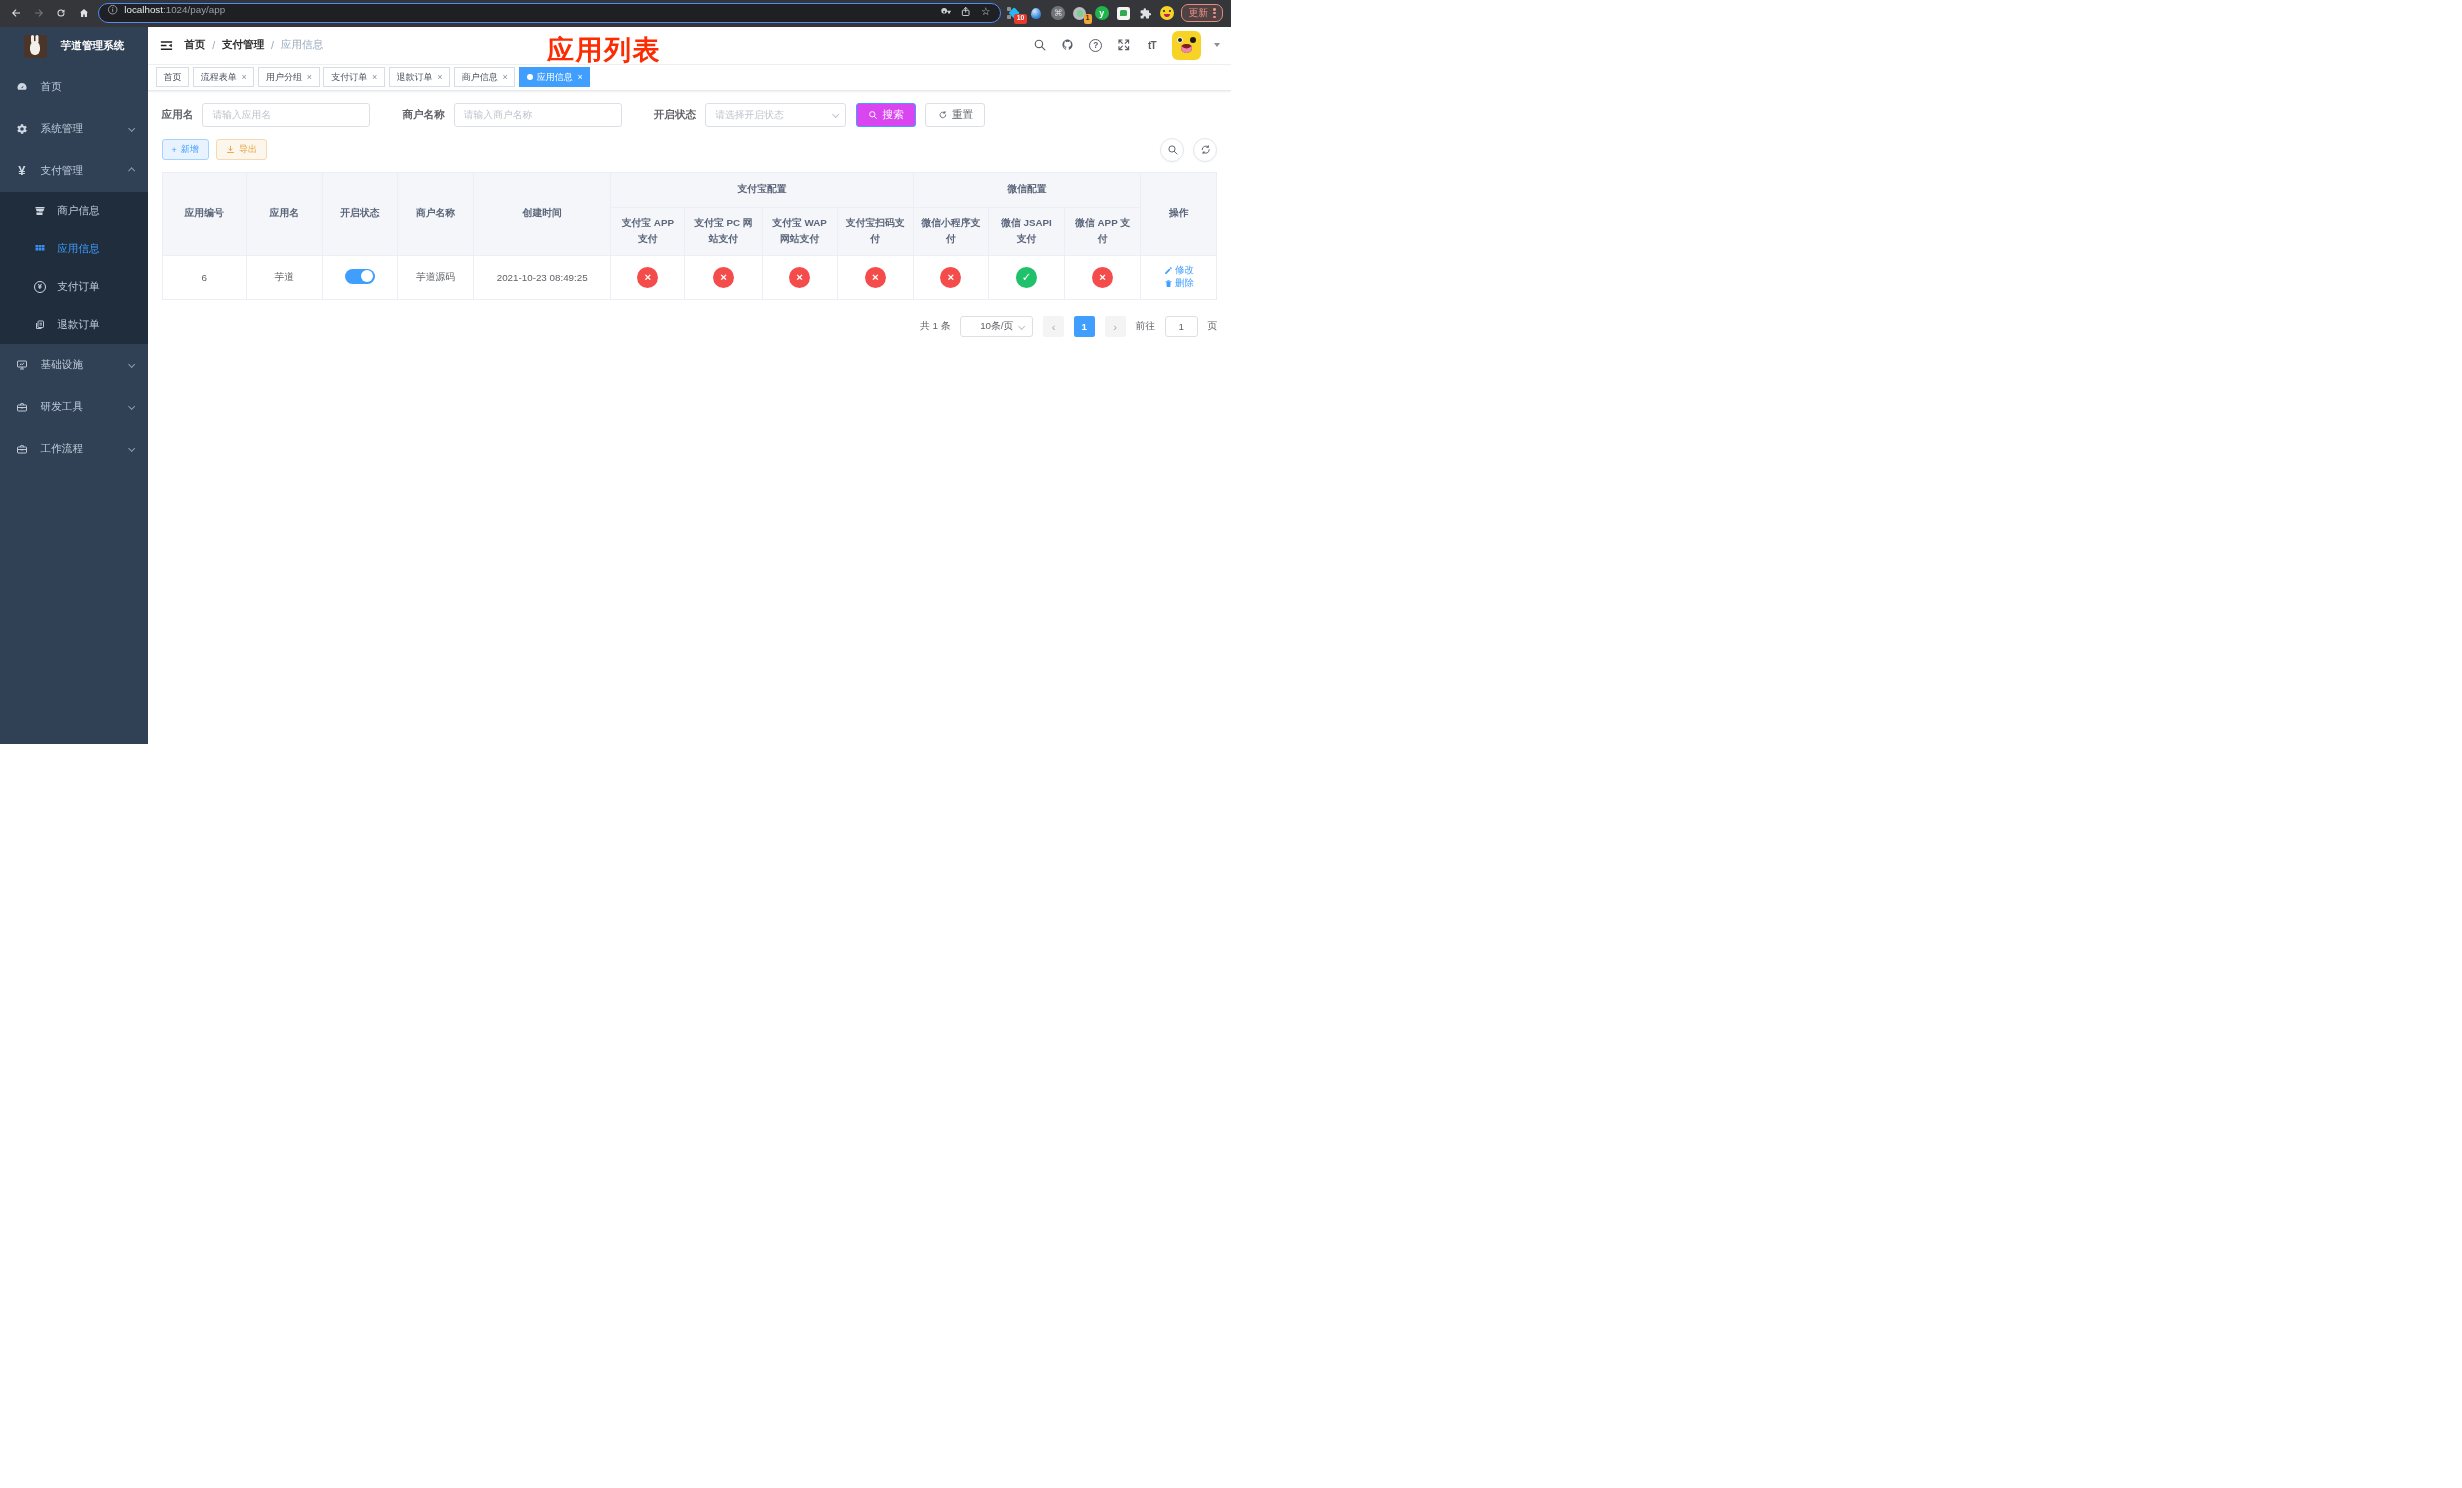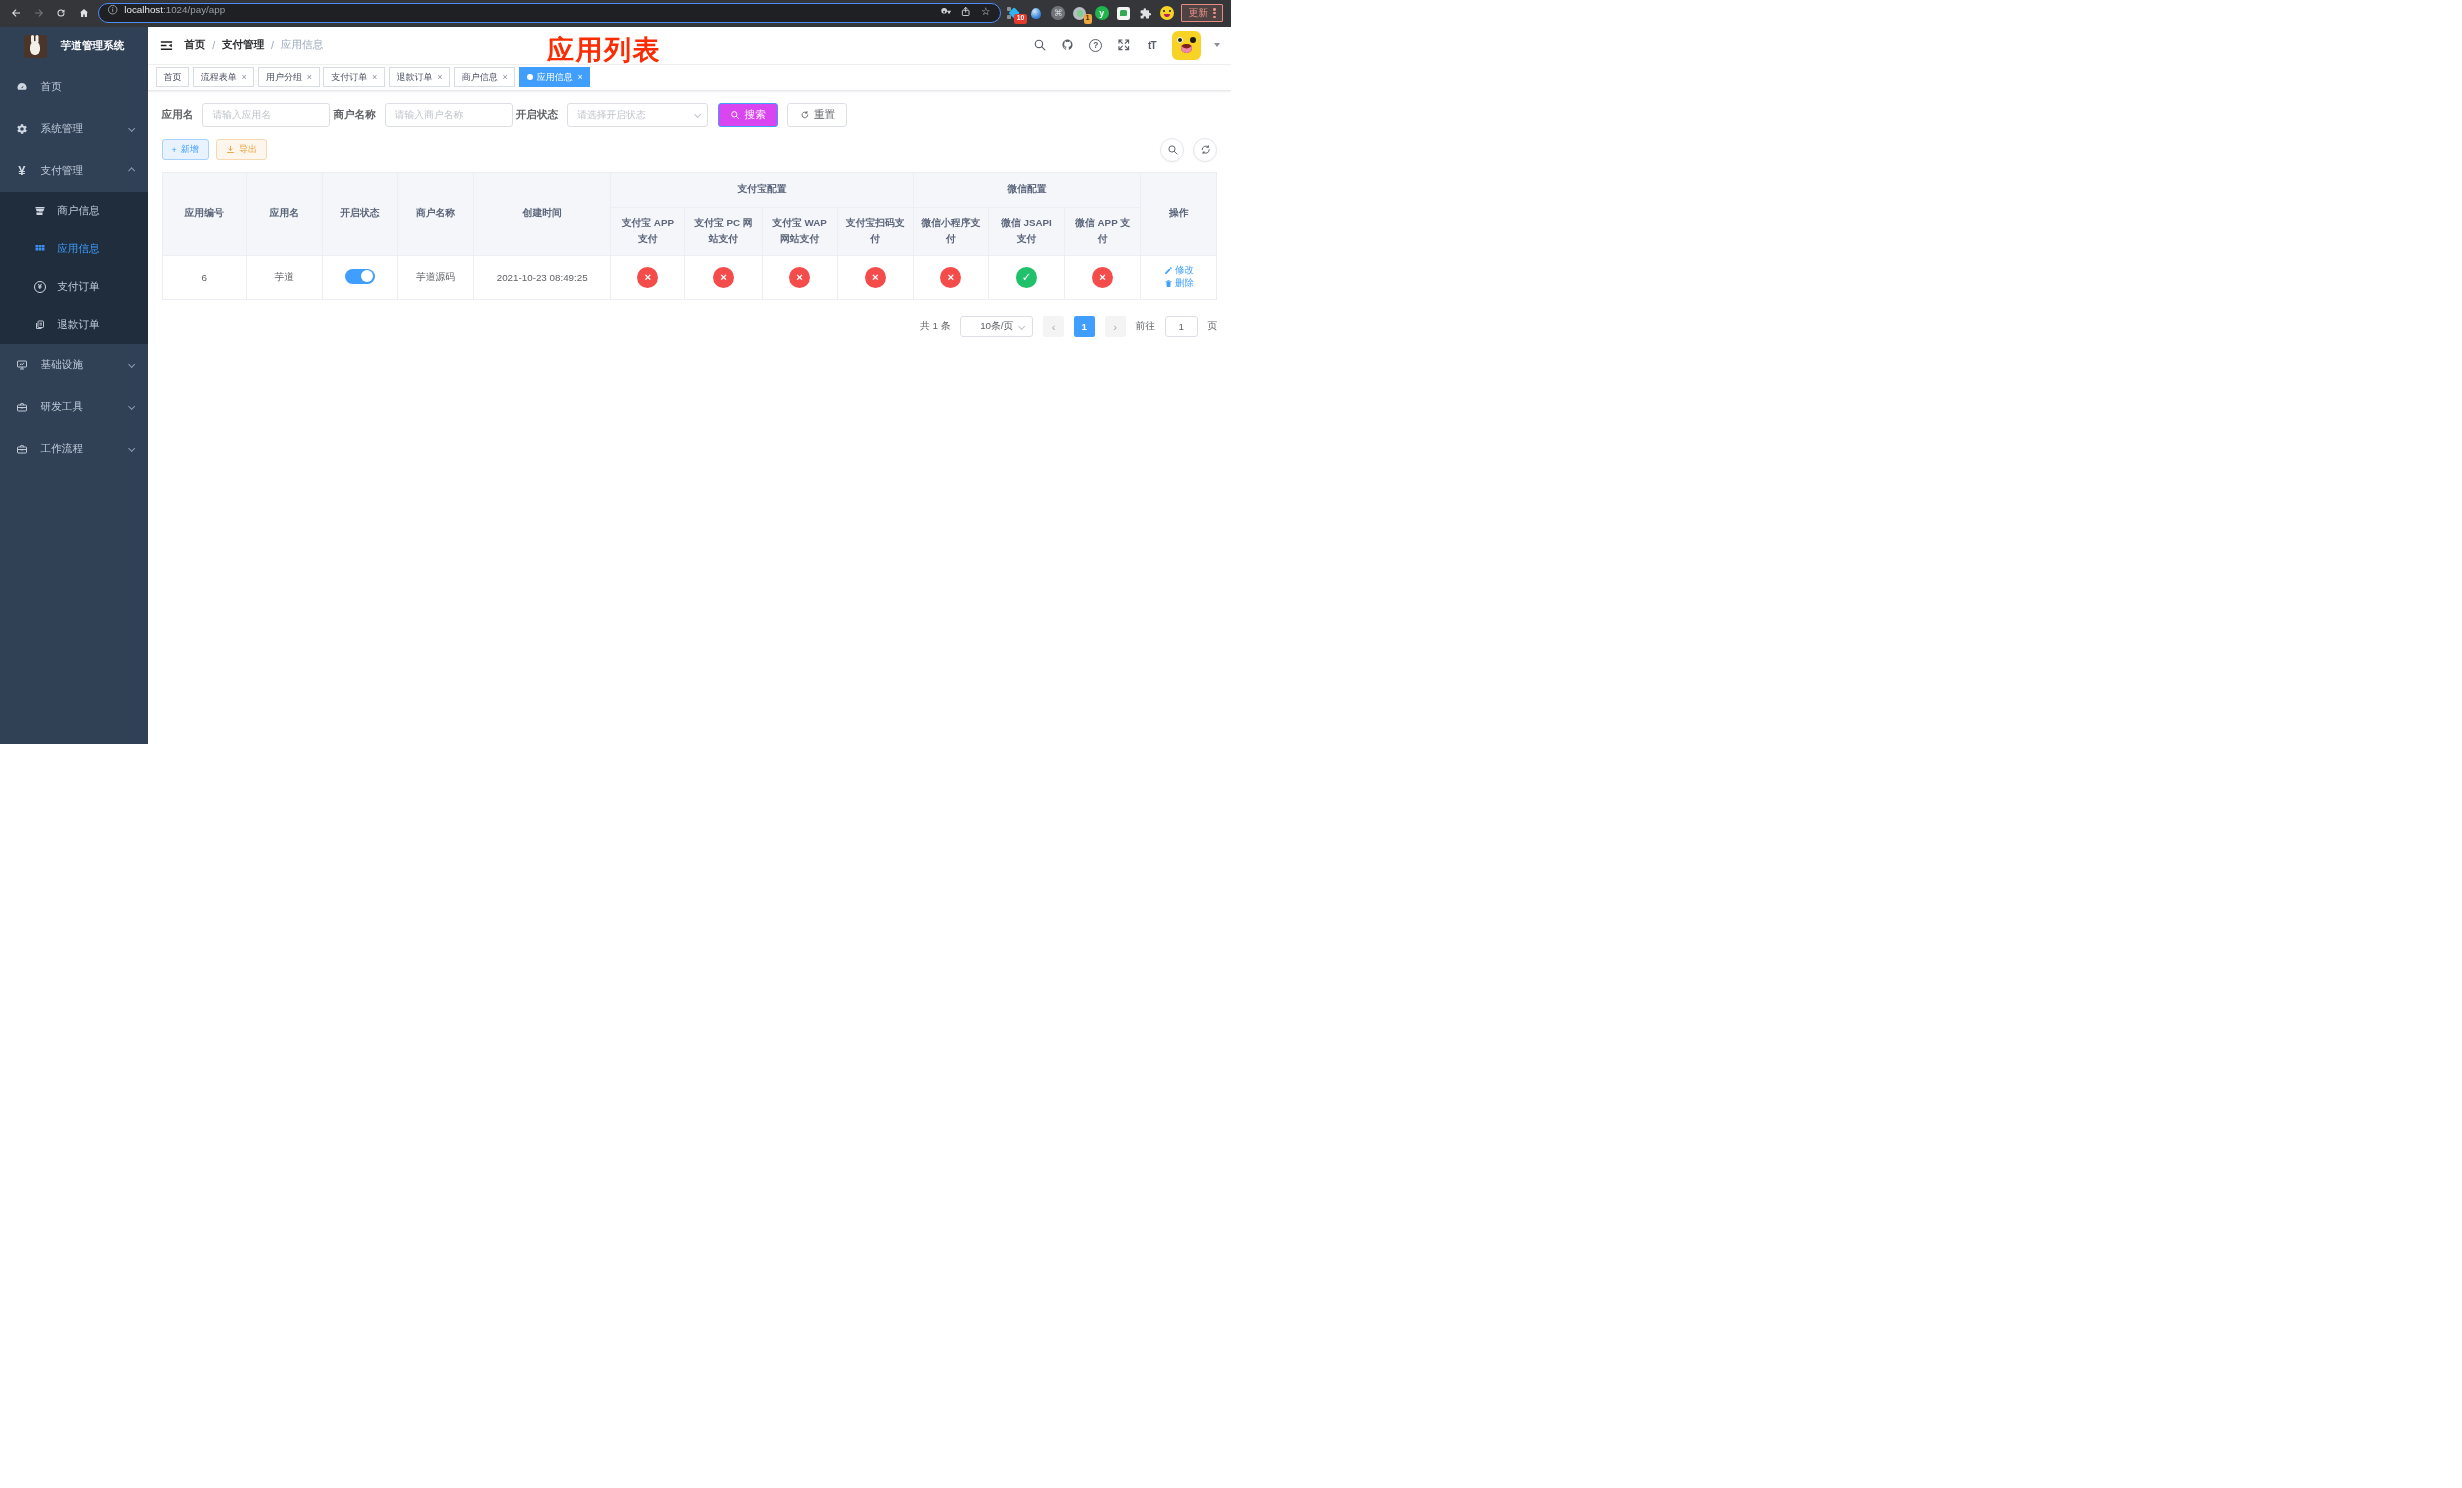--- a/index.html
+++ b/index.html
@@ -32,21 +32,21 @@
   .ext-target { width:13px; height:13px; border-radius:50%; background:#b9bcc0; display:flex; align-items:center; justify-content:center; }
   .ext-target i { width:6.8px; height:6.8px; border-radius:50%; background:#7ccf8e; }
   .ext-y { width:14.4px; height:14.4px; border-radius:50%; background:#1fb44c; color:#fff; font-weight:700; font-size:9px; display:flex; align-items:center; justify-content:center; }
   .ext-chat { width:13px; height:13px; border-radius:2.3px; background:#f4f6f4; display:flex; align-items:center; justify-content:center; }
   .ext-chat i { width:7.6px; height:6px; background:#34a853; border-radius:1.5px 1.5px 1.5px 0; }
   .ext-puzzle { color:#dfe1e5; }
   .ext-puzzle svg { width:13px; height:13px; fill:currentColor; }
   .ext-emoji { width:14.4px; height:14.4px; border-radius:50%; background:#f6d324; position:relative; }
   .ext-emoji:before { content:""; position:absolute; left:3px; top:3.8px; width:2.3px; height:2.3px; border-radius:50%; background:#222; box-shadow:6px 0 0 #222; }
   .ext-emoji:after { content:""; position:absolute; left:4.5px; top:7.6px; width:5.3px; height:3.8px; background:#c2185b; border-radius:0 0 5.3px 5.3px; }
-  .update-pill { flex:none; height:18px; border:1.1px solid #e88b80; background:rgba(233,139,128,.14); color:#ee9288; border-radius:1px; display:flex; align-items:center; gap:5.3px; padding:0 6.8px; font-size:9.8px; }
+  .update-pill { flex:none; height:18px; border:1.1px solid #e88b80; background:rgba(233,139,128,.14); color:#ee9288; border-radius:7px; display:flex; align-items:center; gap:5.3px; padding:0 6.8px; font-size:9.8px; }
   .kebab { display:flex; flex-direction:column; gap:1.5px; }
   .kebab i { width:2.3px; height:2.3px; border-radius:50%; background:#ee9288; }
 
   
   .app { display:flex; height:718px; }
 
   
   .sidebar { width:148px; background:#304156; color:#bfcbd9; flex:none; display:flex; flex-direction:column; }
   .logo-row { height:39px; display:flex; align-items:center; justify-content:center; gap:14px; }
   .logo-img { width:23px; height:23px; border-radius:3px; background:#4a3528; position:relative; overflow:hidden; flex:none; }
@@ -92,21 +92,21 @@
   .tag .tag-close { font-size:9px; color:#8b919c; margin-left:0.8px; cursor:pointer; }
   .tag.active { background:#409eff; border-color:#409eff; color:#fff; }
   .tag.active .tag-close { color:#fff; }
   .tag-dot { width:6px; height:6px; border-radius:50%; background:#fff; flex:none; }
 
   
   .main { flex:1; padding:12px 13.6px; position:relative; }
 
   .filters { display:flex; align-items:center; margin-bottom:11.4px; }
   .f-label { font-size:10.6px; color:#606266; font-weight:700; margin-right:9px; white-space:nowrap; }
-  .f-input { height:24px; border:0.8px solid #dcdfe6; border-radius:3px; padding:0 9px; font-size:9.8px; color:#606266; width:128px; margin-right:3px; font-family:inherit; }
+  .f-input { height:24px; border:0.8px solid #dcdfe6; border-radius:3px; padding:0 9px; font-size:9.8px; color:#606266; width:168px; margin-right:32px; font-family:inherit; }
   .f-input::placeholder { color:#bfc4cc; }
   .f-select { position:relative; width:141px; margin-right:9.8px; }
   .f-select .f-input { width:100%; margin:0; padding-right:21px; }
   .sel-caret { position:absolute; right:7.6px; top:9.8px; width:5.3px; height:5.3px; border-right:1.1px solid #c0c4cc; border-bottom:1.1px solid #c0c4cc; transform:rotate(45deg); pointer-events:none; }
   .btn { height:24px; border-radius:3px; font-size:10.6px; display:inline-flex; align-items:center; gap:4.5px; padding:0 11.4px; cursor:pointer; border:0.8px solid transparent; font-family:inherit; }
   .btn svg { width:9.8px; height:9.8px; }
   .btn-primary { background:#d946ef; border-color:#409eff; color:#fff;justify-content:space-between; }
   .btn-default { background:#fff; border-color:#dcdfe6; color:#606266; margin-left:9px; }
 
   .toolbar { display:flex; align-items:center; margin-bottom:9.8px; }

